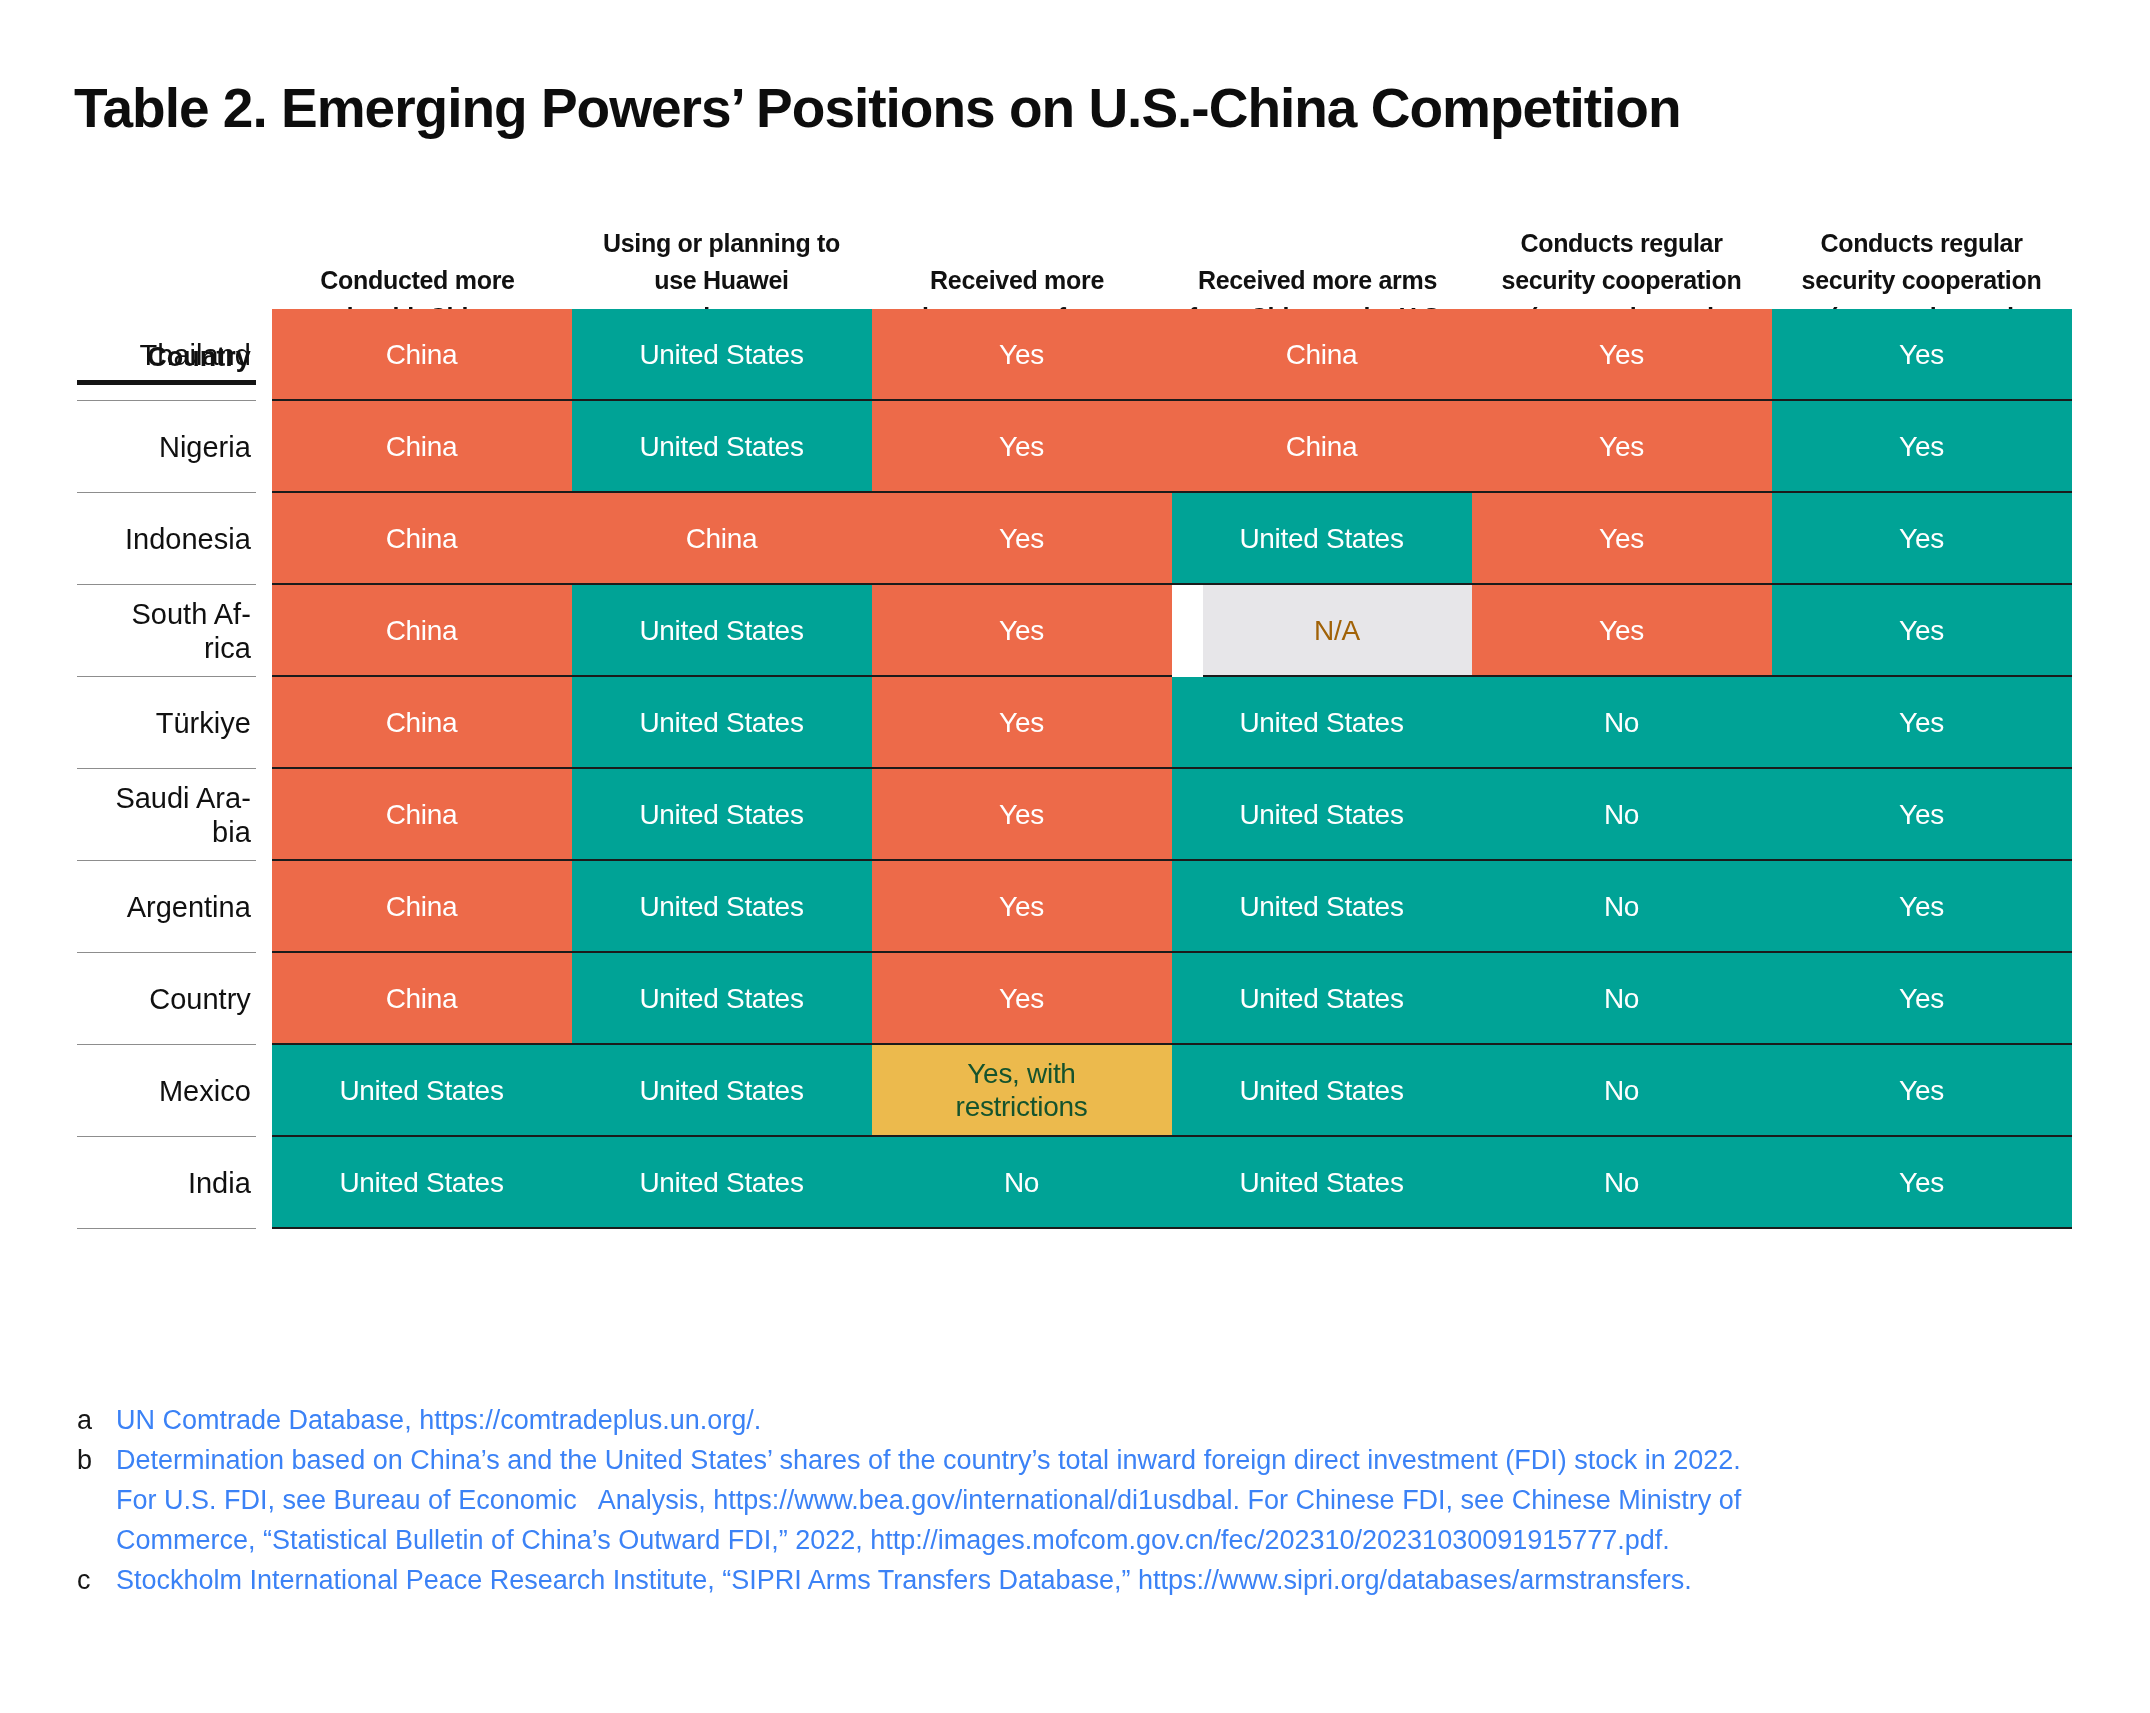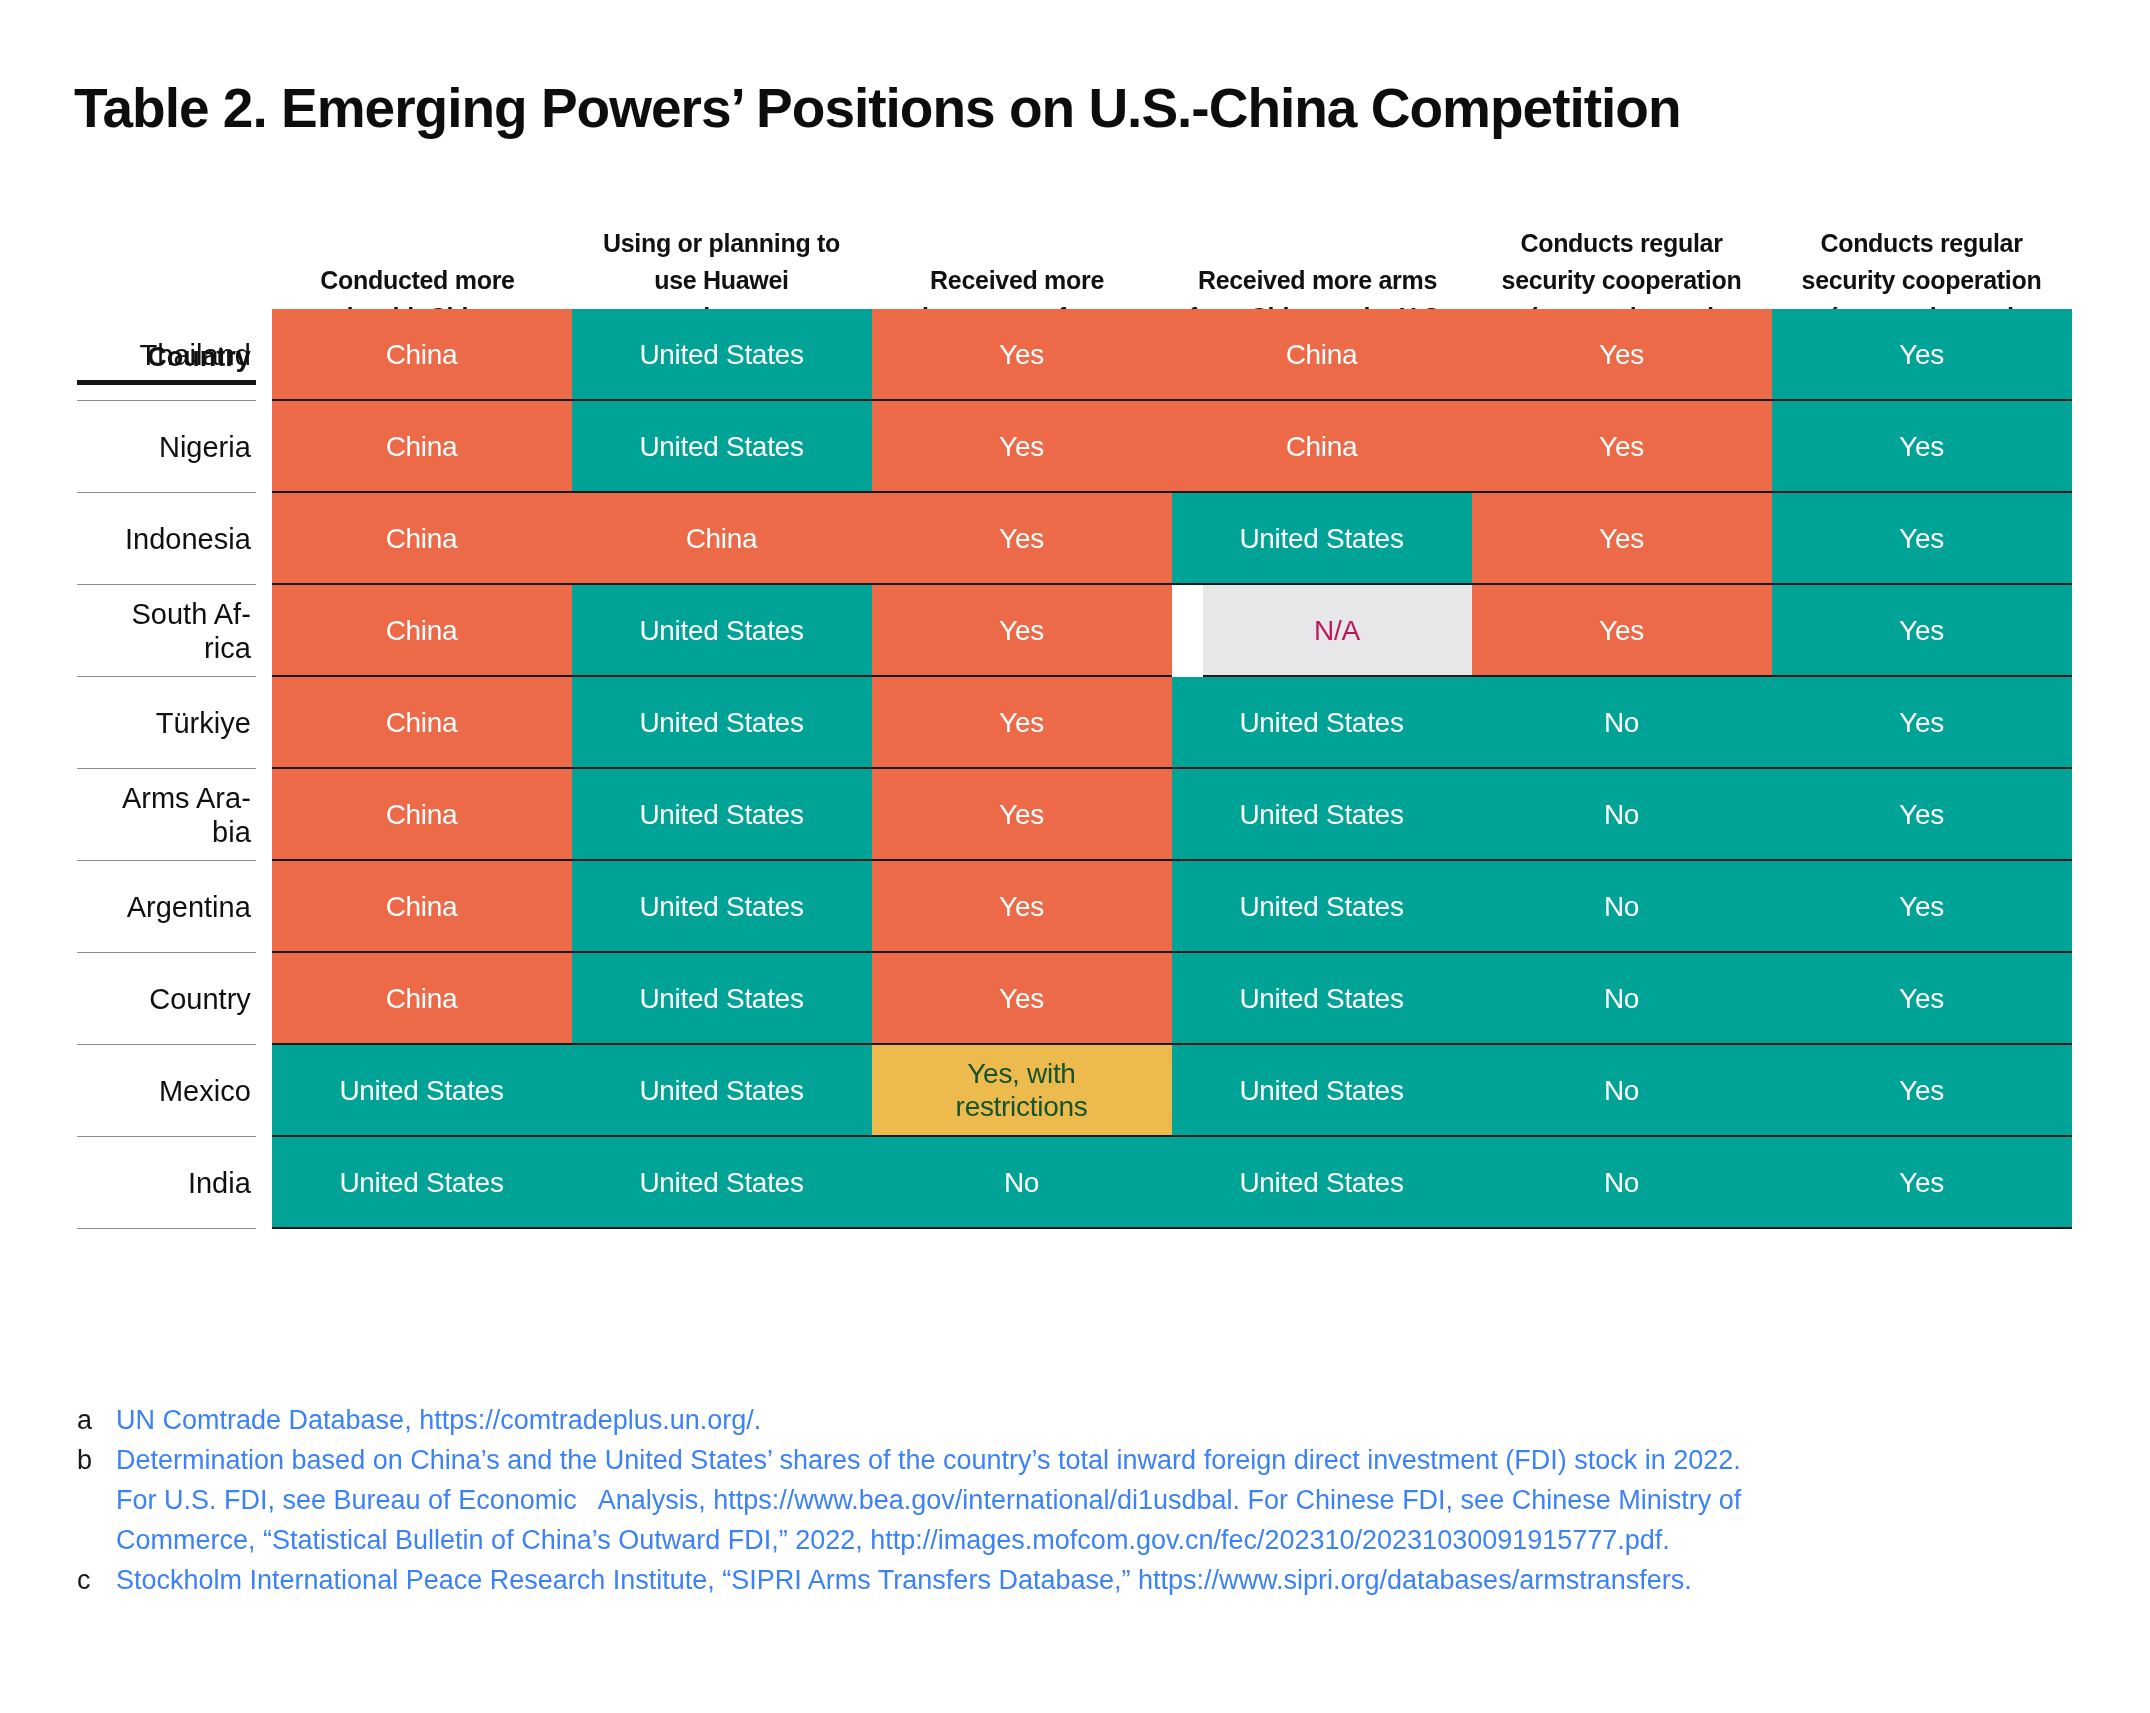--- a/index.html
+++ b/index.html
@@ -118,32 +118,32 @@
       <div class="cell dcell" style="background: rgb(237, 106, 73); color: rgb(255, 255, 255);">Yes</div>
       <div class="cell dcell" style="background: rgb(0, 163, 150); color: rgb(255, 255, 255);">United States</div>
       <div class="cell dcell" style="background: rgb(237, 106, 73); color: rgb(255, 255, 255);">Yes</div>
       <div class="cell dcell" style="background: rgb(0, 163, 150); color: rgb(255, 255, 255);">Yes</div>
       <div class="cell rowlabel">South Af-
 rica</div>
       <div class="cell gapcell"></div>
       <div class="cell dcell" style="background: rgb(237, 106, 73); color: rgb(255, 255, 255);">China</div>
       <div class="cell dcell" style="background: rgb(0, 163, 150); color: rgb(255, 255, 255);">United States</div>
       <div class="cell dcell" style="background: rgb(237, 106, 73); color: rgb(255, 255, 255);">Yes</div>
-      <div class="cell dcell" style="background: rgb(231, 230, 233); color: #be185d; margin-left: 31px;">N/A</div>
+      <div class="cell dcell" style="background: rgb(231, 230, 233); color: #a16207; margin-left: 31px;">N/A</div>
       <div class="cell dcell" style="background: rgb(237, 106, 73); color: rgb(255, 255, 255);">Yes</div>
       <div class="cell dcell" style="background: rgb(0, 163, 150); color: rgb(255, 255, 255);">Yes</div>
       <div class="cell rowlabel">Türkiye</div>
       <div class="cell gapcell"></div>
       <div class="cell dcell" style="background: rgb(237, 106, 73); color: rgb(255, 255, 255);">China</div>
       <div class="cell dcell" style="background: rgb(0, 163, 150); color: rgb(255, 255, 255);">United States</div>
       <div class="cell dcell" style="background: rgb(237, 106, 73); color: rgb(255, 255, 255);">Yes</div>
       <div class="cell dcell" style="background: rgb(0, 163, 150); color: rgb(255, 255, 255);">United States</div>
       <div class="cell dcell" style="background: rgb(0, 163, 150); color: rgb(255, 255, 255);">No</div>
       <div class="cell dcell" style="background: rgb(0, 163, 150); color: rgb(255, 255, 255);">Yes</div>
-      <div class="cell rowlabel">Arms Ara-
+      <div class="cell rowlabel">Saudi Ara-
 bia</div>
       <div class="cell gapcell"></div>
       <div class="cell dcell" style="background: rgb(237, 106, 73); color: rgb(255, 255, 255);">China</div>
       <div class="cell dcell" style="background: rgb(0, 163, 150); color: rgb(255, 255, 255);">United States</div>
       <div class="cell dcell" style="background: rgb(237, 106, 73); color: rgb(255, 255, 255);">Yes</div>
       <div class="cell dcell" style="background: rgb(0, 163, 150); color: rgb(255, 255, 255);">United States</div>
       <div class="cell dcell" style="background: rgb(0, 163, 150); color: rgb(255, 255, 255);">No</div>
       <div class="cell dcell" style="background: rgb(0, 163, 150); color: rgb(255, 255, 255);">Yes</div>
       <div class="cell rowlabel">Argentina</div>
       <div class="cell gapcell"></div>

